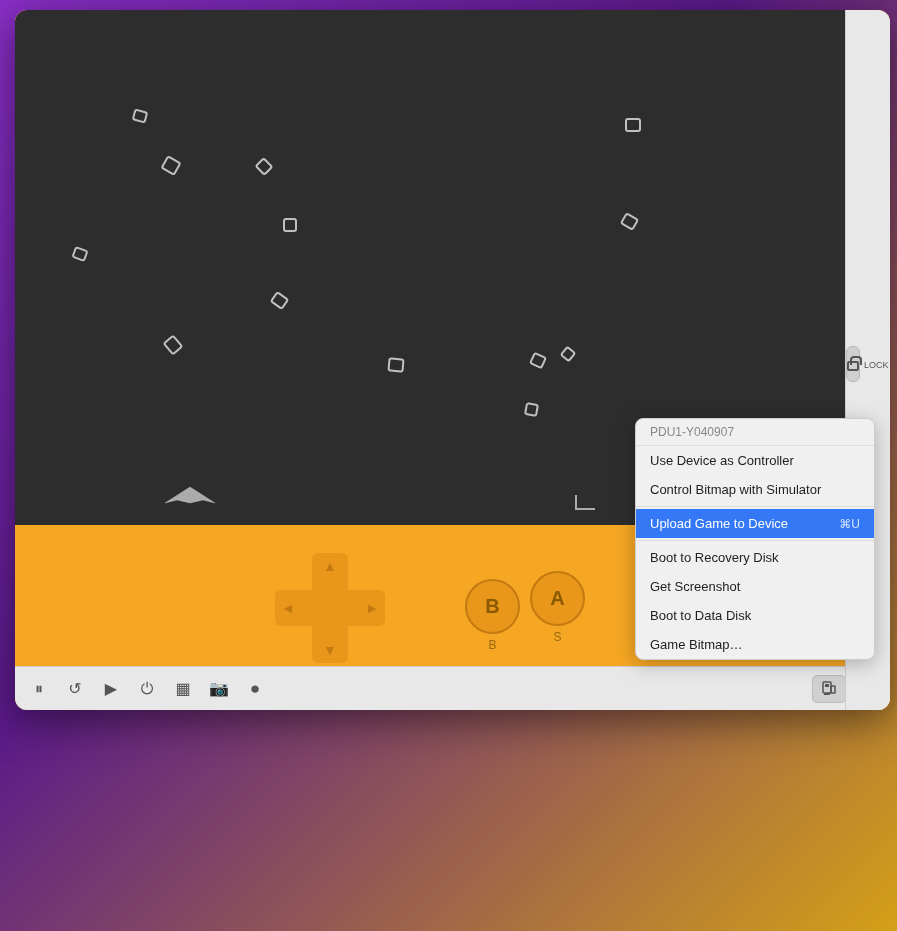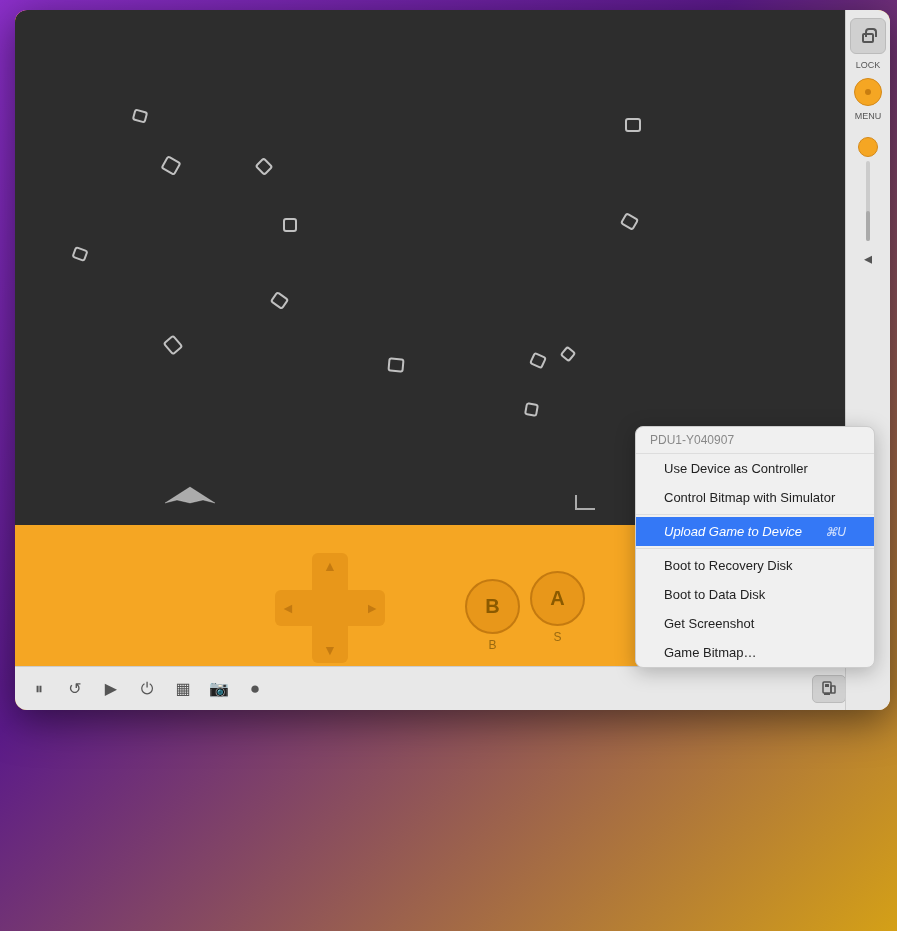--- a/index.html
+++ b/index.html
@@ -27,21 +27,21 @@
 
     
     .right-sidebar {
       position: absolute;
       top: 0;
       right: 0;
       width: 45px;
       height: 100%;
       background: #E8E8E8;
       display: flex;
-      flex-direction: column;
+      flex-direction: row;
       align-items: center;
       padding-top: 8px;
       gap: 4px;
       border-left: 1px solid #ccc;
     }
 
     .lock-btn {
       width: 36px;
       height: 36px;
       background: #D0D0D0;
@@ -319,49 +319,48 @@
       border-radius: 5px;
       display: flex;
       align-items: center;
       justify-content: center;
       cursor: pointer;
     }
 
     
     .dropdown-menu {
       position: absolute;
-      bottom: 42px;
+      bottom: 50px;
       right: 15px;
       width: 240px;
       background: #F0F0F0;
       border: 1px solid #ccc;
       border-radius: 8px;
       box-shadow: 0 4px 20px rgba(0,0,0,0.25);
       overflow: hidden;
       z-index: 100;
     }
     .menu-device-id {
       padding: 6px 14px;
       font-size: 12px;
       color: #888;
       border-bottom: 1px solid #ddd;
     }
     .menu-item {
-      padding: 7px 28px;
+      padding: 7px 14px;
       font-size: 13px;
       color: #222;
       cursor: pointer;
       display: flex;
       align-items: center;
       justify-content: space-between;
     }
     .menu-item.active {
       background: #3478F6;
       color: white;
-      font-style: italic;
     }
     .menu-item.active .shortcut { color: rgba(255,255,255,0.8); }
     .menu-separator {
       height: 1px;
       background: #ddd;
       margin: 2px 0;
     }
     .shortcut {
       font-size: 12px;
       color: #888;
@@ -513,23 +512,23 @@
     <div class="menu-separator"></div>
     <div class="menu-item active">
       <span>Upload Game to Device</span>
       <span class="shortcut">⌘U</span>
     </div>
     <div class="menu-separator"></div>
     <div class="menu-item">
       <span>Boot to Recovery Disk</span>
     </div>
     <div class="menu-item">
+      <span>Get Screenshot</span>
+    </div>
+    <div class="menu-item">
       <span>Boot to Data Disk</span>
-    </div>
-    <div class="menu-item">
-      <span>Get Screenshot</span>
     </div>
     <div class="menu-item">
       <span>Game Bitmap…</span>
     </div>
   </div>
 
 </div>
 
 </body></html>

